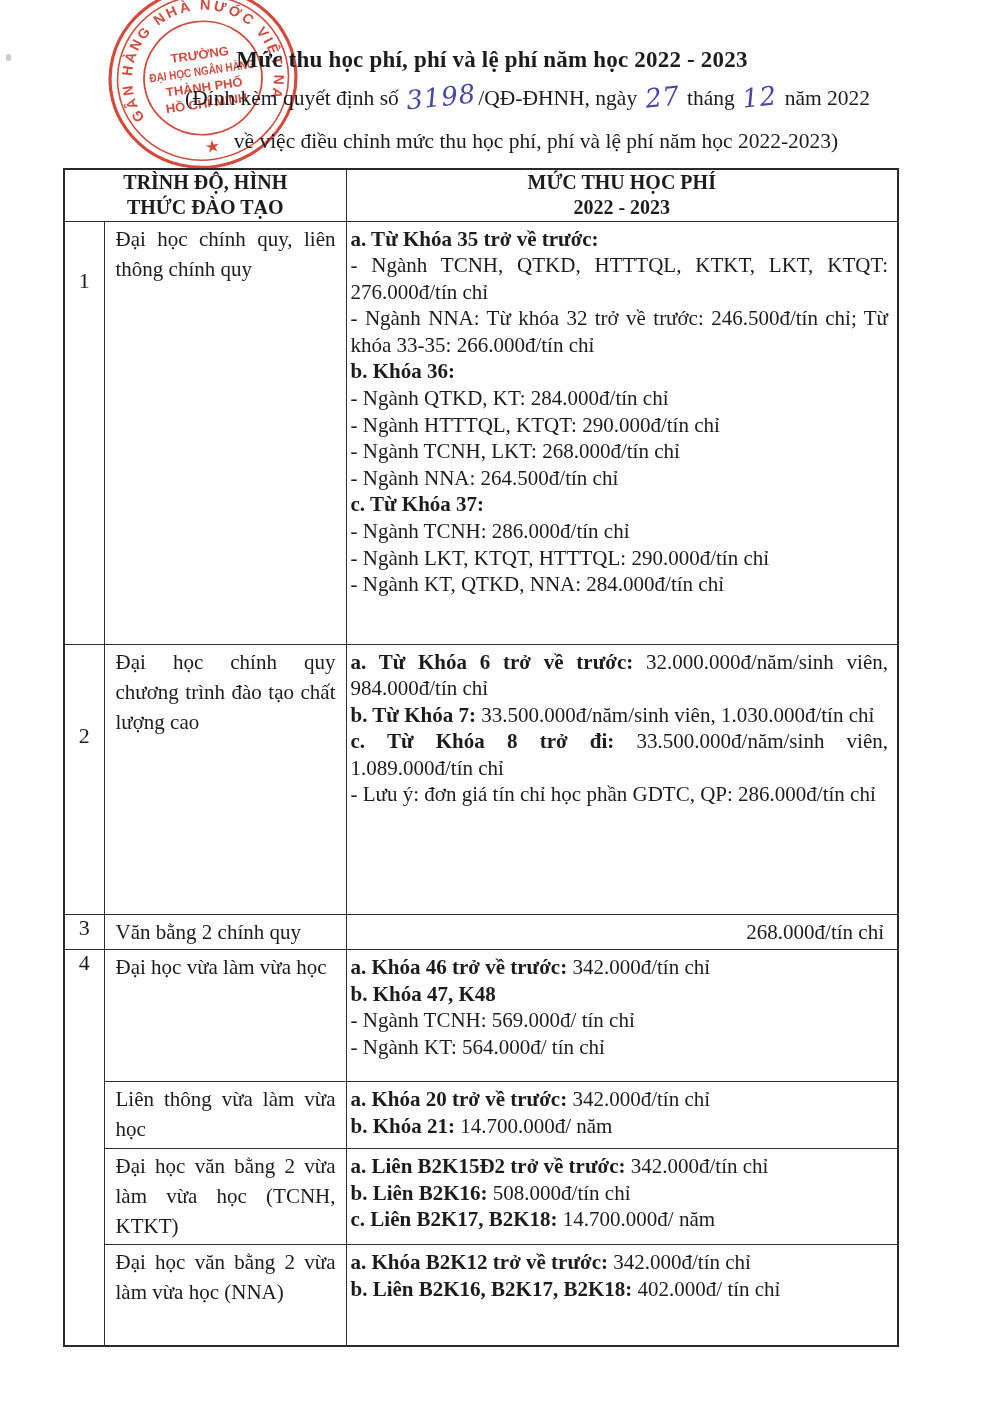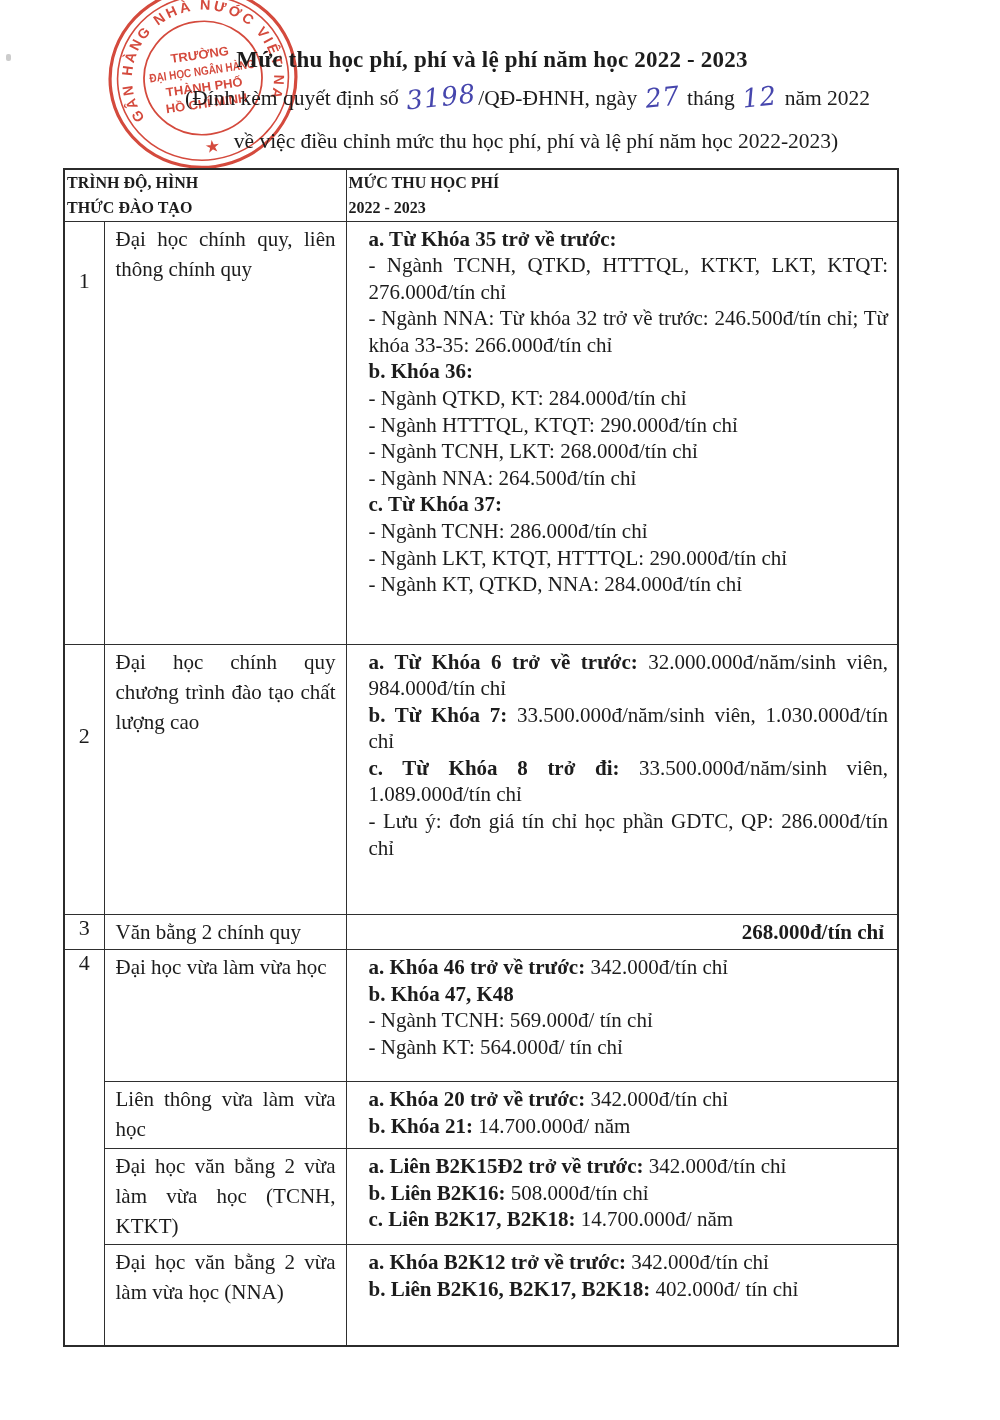--- a/index.html
+++ b/index.html
@@ -44,45 +44,45 @@
   #feeTable{
     position:absolute;left:63px;top:168px;width:834px;
     border-collapse:collapse;table-layout:fixed;
     border:2.5px solid #2b2b2b;
   }
   #feeTable th,#feeTable td{
     border:1.6px solid #2f2f2f;box-sizing:border-box;vertical-align:top;
   }
   #feeTable thead tr{height:52px;}
   #feeTable th{
-    font-size:16px;line-height:25px;font-weight:bold;text-align:left;vertical-align:middle;
+    font-size:20px;line-height:25px;font-weight:bold;text-align:center;vertical-align:middle;
     padding:0 2px;
   }
   tbody tr:nth-child(1){height:423px;}
   tbody tr:nth-child(2){height:270px;}
   tbody tr:nth-child(3){height:33px;}
   tbody tr:nth-child(4){height:132px;}
   tbody tr:nth-child(5){height:67px;}
   tbody tr:nth-child(6){height:96px;}
   tbody tr:nth-child(7){height:101px;}
   td.num{
     text-align:center;font-size:22px;vertical-align:middle;padding:0;
   }
   tbody tr:nth-child(1) td.num{vertical-align:top;padding-top:46px;}
   tbody tr:nth-child(2) td.num{vertical-align:top;padding-top:78px;}
   td.cat{
     font-size:21px;line-height:30px;padding:2px 10px 2px 11px;text-align:justify;
   }
   td.content{
-    font-size:21px;padding:4px 9px 4px 22px;
+    font-size:21px;padding:4px 9px 4px 4px;
   }
   td.content .line{
     text-align:justify;line-height:26.6px;
   }
-  tbody tr:nth-child(3) td.content .line{text-align:right;padding-right:4px;font-weight:bold;}
+  tbody tr:nth-child(3) td.content .line{text-align:right;padding-right:4px;}
   .b{font-weight:bold;}
 </style>
 </head>
 <body>
 
 <div class="speck"></div>
 
 <div class="stamp">
   <svg width="200" height="192" viewBox="0 0 200 200" preserveAspectRatio="none">
     <circle cx="100" cy="100" r="93" stroke-width="3.2"></circle>

